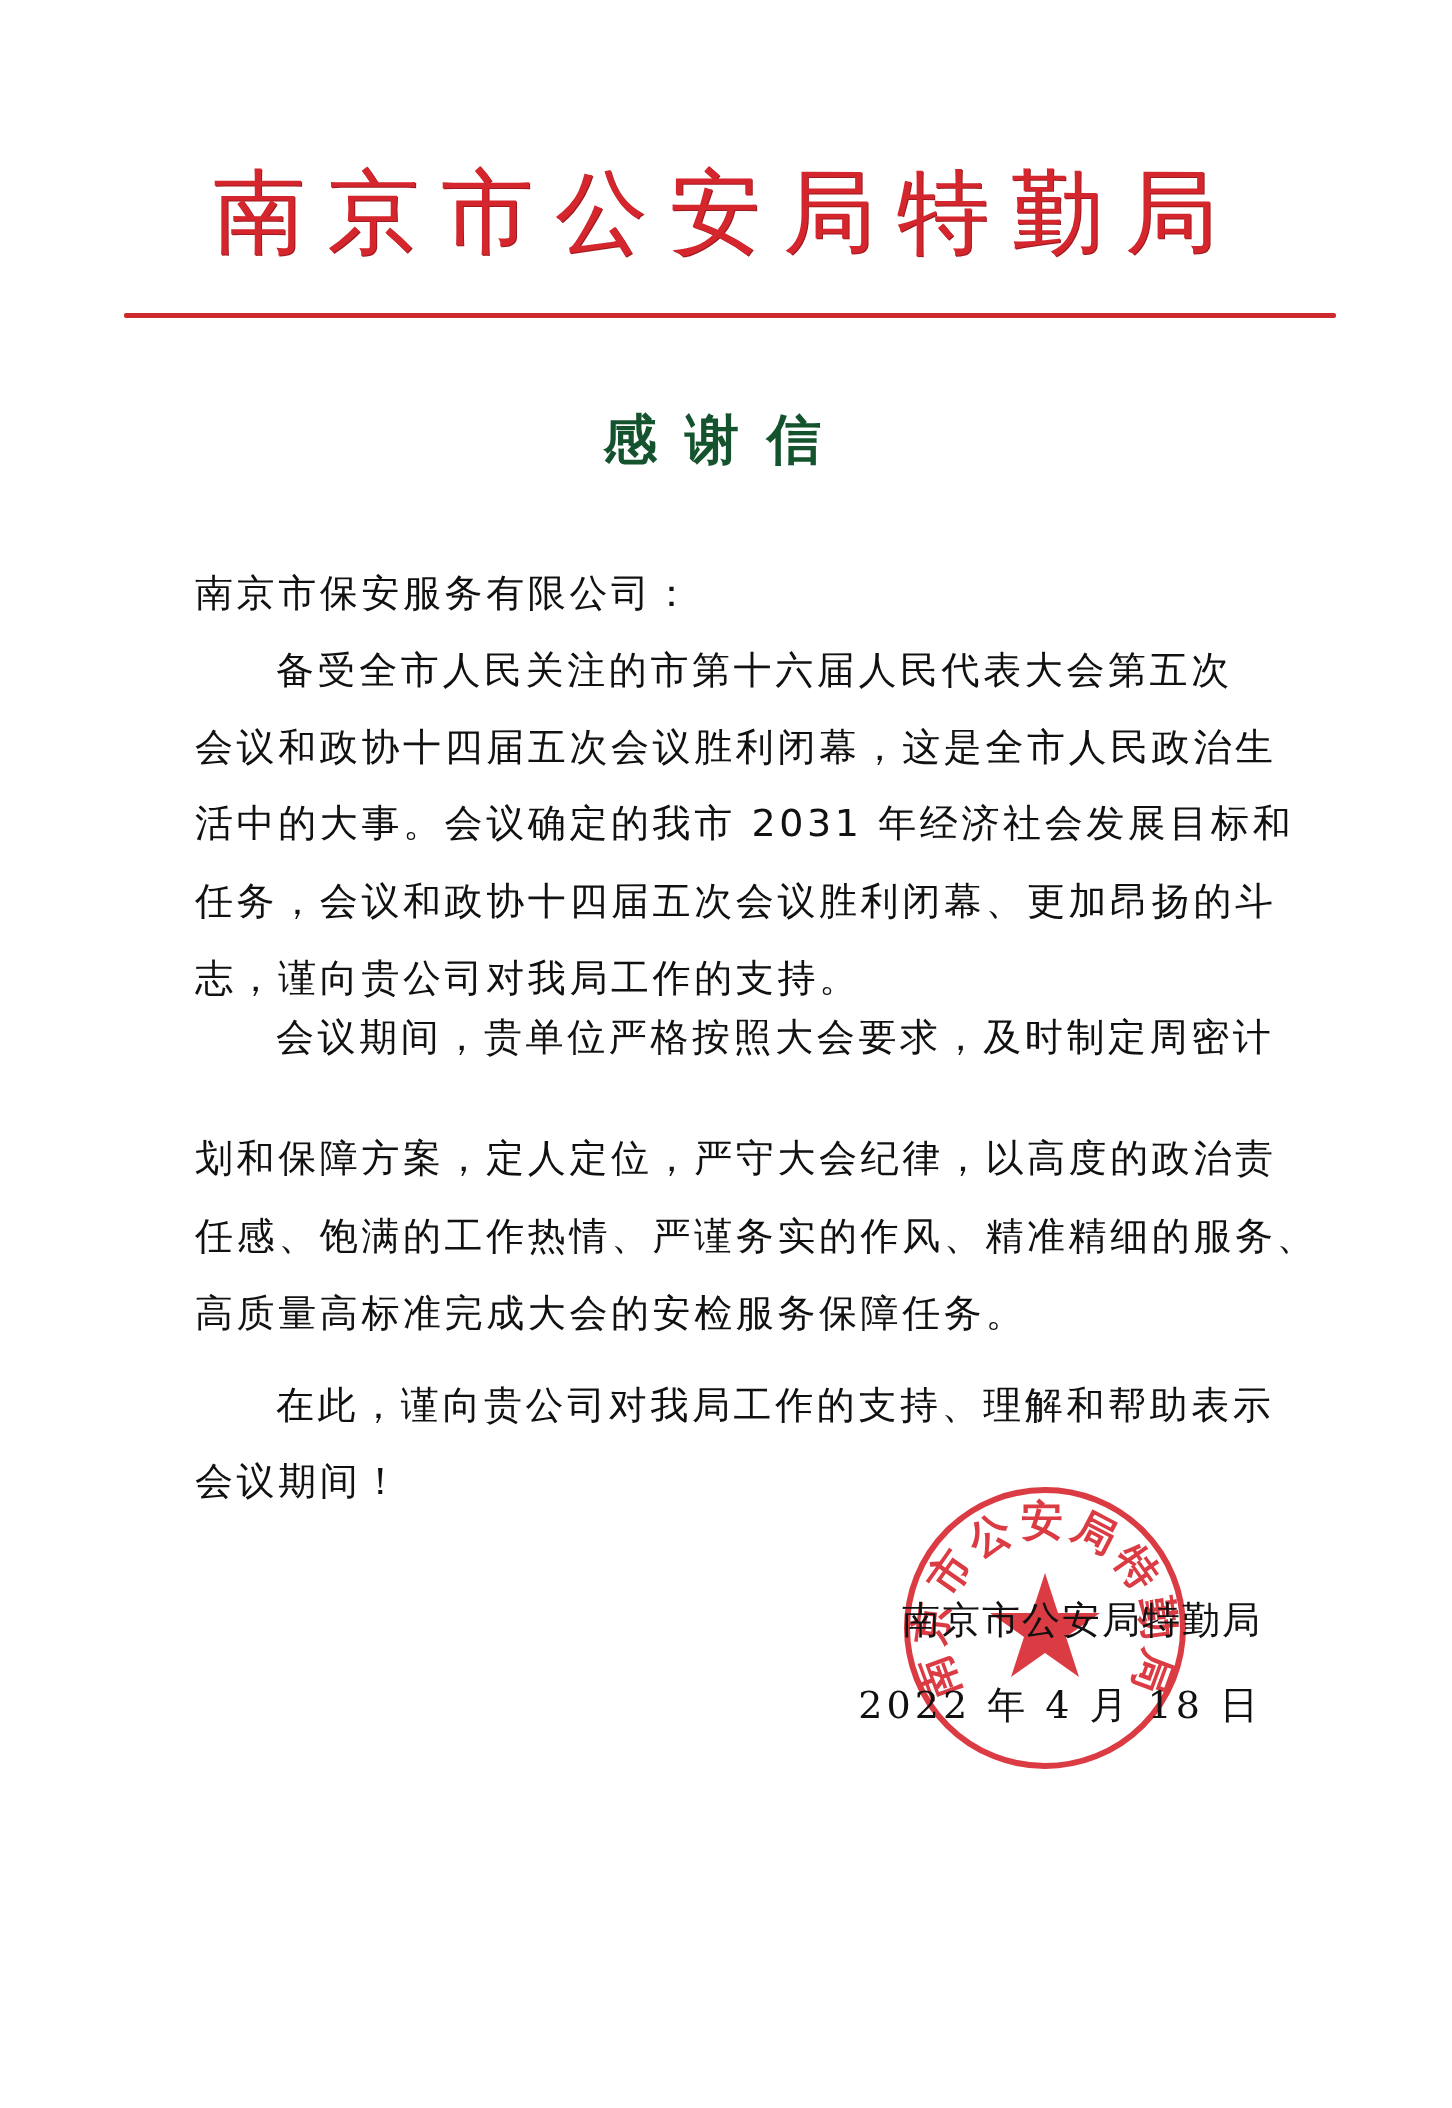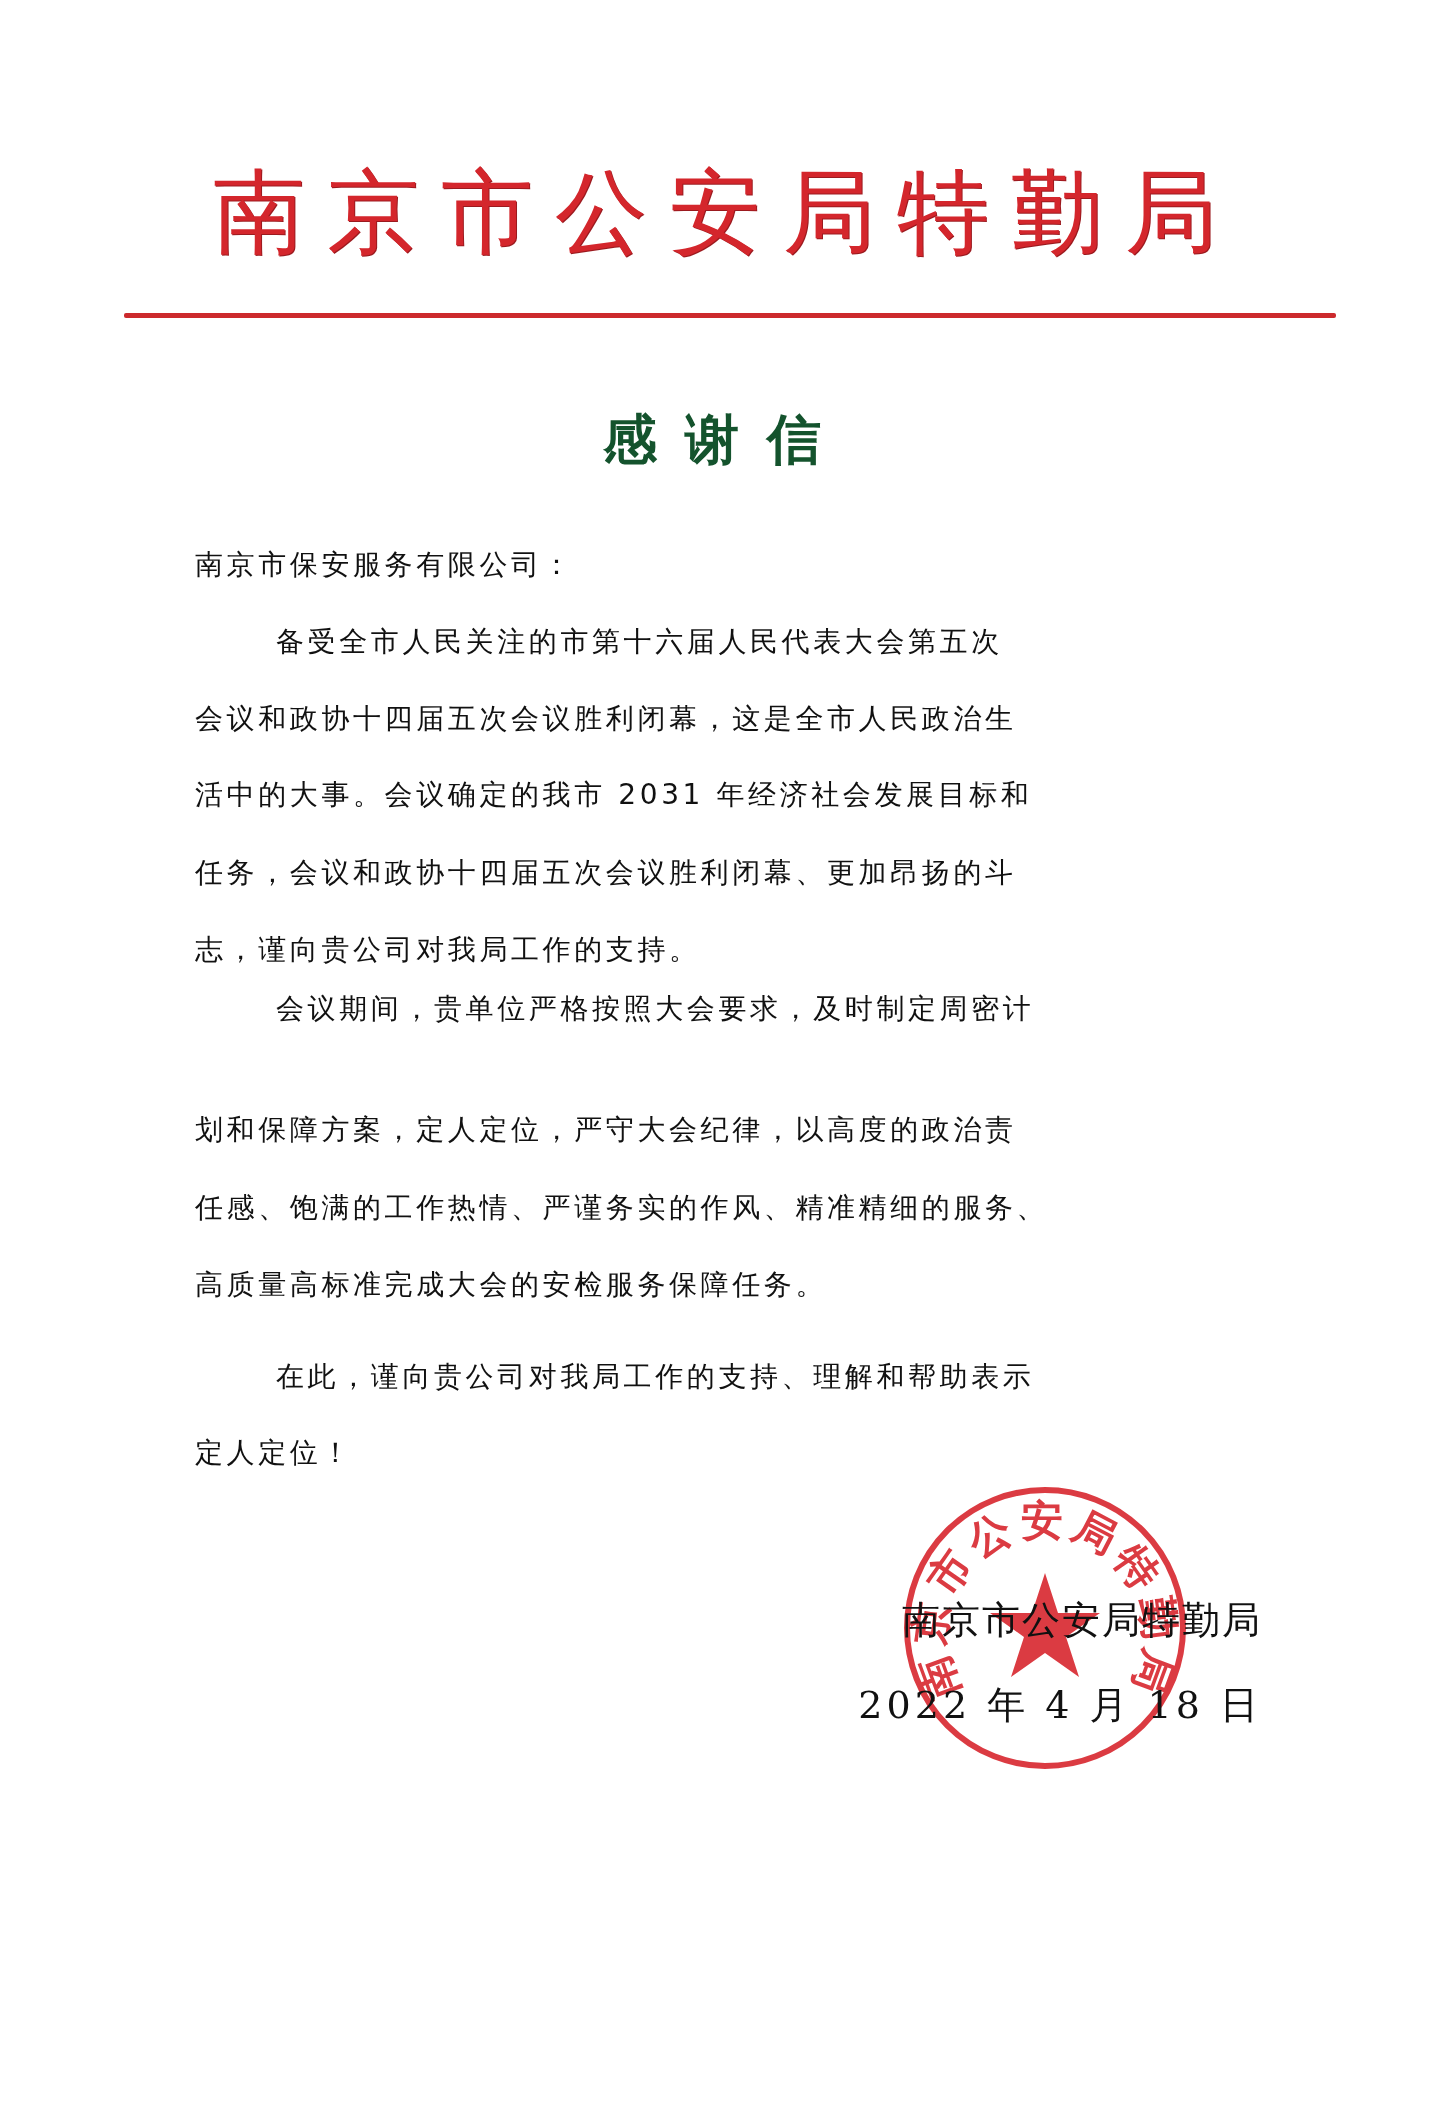--- a/index.html
+++ b/index.html
@@ -22,22 +22,22 @@
     }
     .doc-title {
       position: absolute; left: 0; top: 405px; width: 1452px; text-align: center;
       font-family: "DejaVu Sans", "Liberation Sans", sans-serif;
       font-weight: bold; font-size: 54px; letter-spacing: 28px; line-height: 70px;
       color: #14532d;
     }
     .salutation, .para-line {
       position: absolute; left: 195px;
       font-family: "DejaVu Sans", "Liberation Sans", sans-serif;
-      font-size: 28px; line-height: 50px; color: #111;
-      white-space: nowrap; letter-spacing: 3.6px;
+      font-size: 38px; line-height: 50px; color: #111;
+      white-space: nowrap; letter-spacing: 3.6px; margin-top: 28px;
     }
     .salutation { top: 540px; }
     .indent { left: 276px; }
     .signature {
       position: absolute; right: 190px; text-align: right;
       font-family: "DejaVu Serif", "Liberation Serif", serif;
       font-size: 38px; line-height: 50px; color: #111; white-space: nowrap;
       z-index: 3;
     }
     .sig-org { top: 1595px; letter-spacing: 2px; }
@@ -62,21 +62,21 @@
 <div class="para-line" style="top:770px">活中的大事。会议确定的我市 2031 年经济社会发展目标和</div>
 <div class="para-line" style="top:848px">任务，会议和政协十四届五次会议胜利闭幕、更加昂扬的斗</div>
 <div class="para-line" style="top:925px">志，谨向贵公司对我局工作的支持。</div>
 
 <div class="para-line indent" style="top:984px">会议期间，贵单位严格按照大会要求，及时制定周密计</div>
 <div class="para-line" style="top:1105px">划和保障方案，定人定位，严守大会纪律，以高度的政治责</div>
 <div class="para-line" style="top:1183px">任感、饱满的工作热情、严谨务实的作风、精准精细的服务、</div>
 <div class="para-line" style="top:1260px">高质量高标准完成大会的安检服务保障任务。</div>
 
 <div class="para-line indent" style="top:1352px">在此，谨向贵公司对我局工作的支持、理解和帮助表示</div>
-<div class="para-line" style="top:1428px">定人定位！</div>
+<div class="para-line" style="top:1428px">会议期间！</div>
 
 <svg class="seal" viewBox="0 0 290 290">
   <defs>
     <path id="sealArc" d="M 60 205 A 100 100 0 1 1 230 205"></path>
   </defs>
   <circle cx="145" cy="145" r="138" fill="none" stroke="#d8262e" stroke-width="6"></circle>
   <text font-family="DejaVu Sans, sans-serif" font-size="42" font-weight="bold" fill="#d8262e" letter-spacing="6">
     <textPath href="#sealArc" startOffset="50%" text-anchor="middle">南京市公安局特勤局</textPath>
   </text>
   <g>

